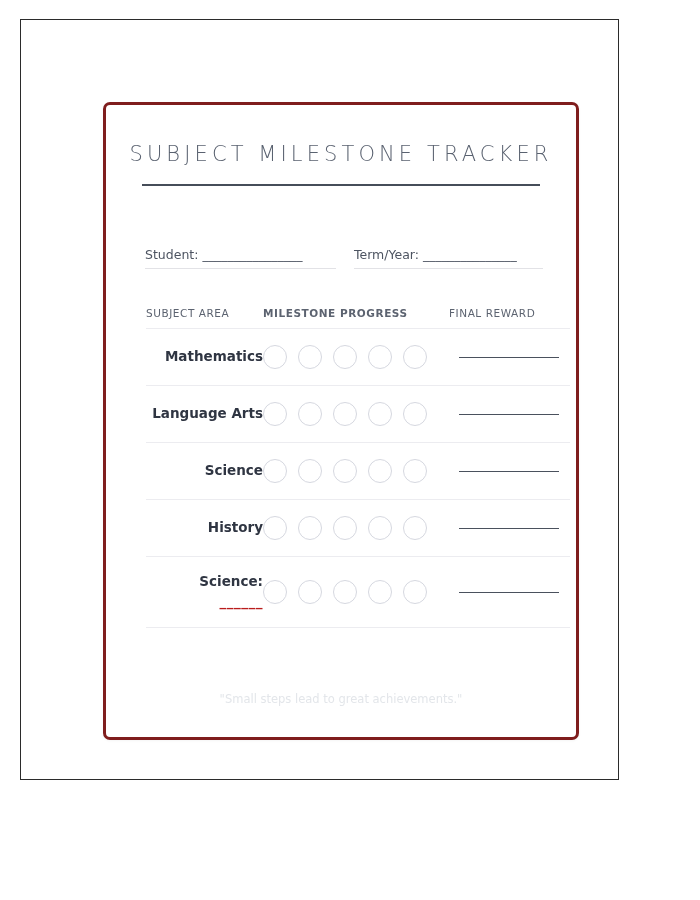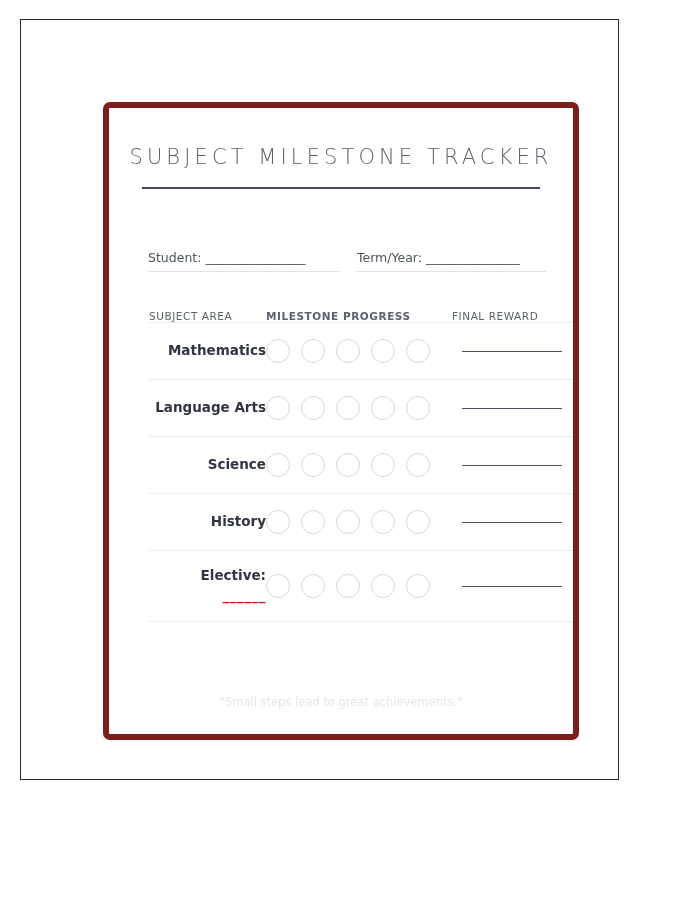--- a/index.html
+++ b/index.html
@@ -28,21 +28,21 @@
   }
 
   
   .card {
     position: absolute;
     left: 82px;
     top: 82px;
     width: 476px;
     height: 638px;
     background: #ffffff;
-    border: 6px solid #7f1d1d;
+    border: 3px solid #7f1d1d;
     border-radius: 7px;
     box-sizing: border-box;
     box-shadow: 0 1px 3px rgba(0,0,0,0.045);
   }
 
   
   .title-block {
     position: absolute;
     left: 0;
     right: 0;
@@ -98,20 +98,21 @@
   
   .table {
     position: absolute;
     left: 40px;
     top: 202px;
     width: 424px;
   }
   .thead {
     display: flex;
     align-items: flex-end;
+    padding-bottom: 9px;
     border-bottom: 1px solid #ececf0;
   }
   .th {
     font-size: 10.5px;
     letter-spacing: 0.55px;
     color: #5c6370;
     font-family: "DejaVu Sans", sans-serif;
     white-space: nowrap;
   }
   .col-subject { width: 117px; flex: none; }
@@ -268,21 +269,21 @@
           <div class="dot"></div>
           <div class="dot"></div>
         </div>
         <div class="reward">
           <div class="reward-line"></div>
         </div>
       </div>
 
       <div class="row row-elective">
         <div class="subject">
-          <span>Elective:</span>
+          <span>Science:</span>
           <span class="blank">______</span>
         </div>
         <div class="progress">
           <div class="dot"></div>
           <div class="dot"></div>
           <div class="dot"></div>
           <div class="dot"></div>
           <div class="dot"></div>
         </div>
         <div class="reward">

